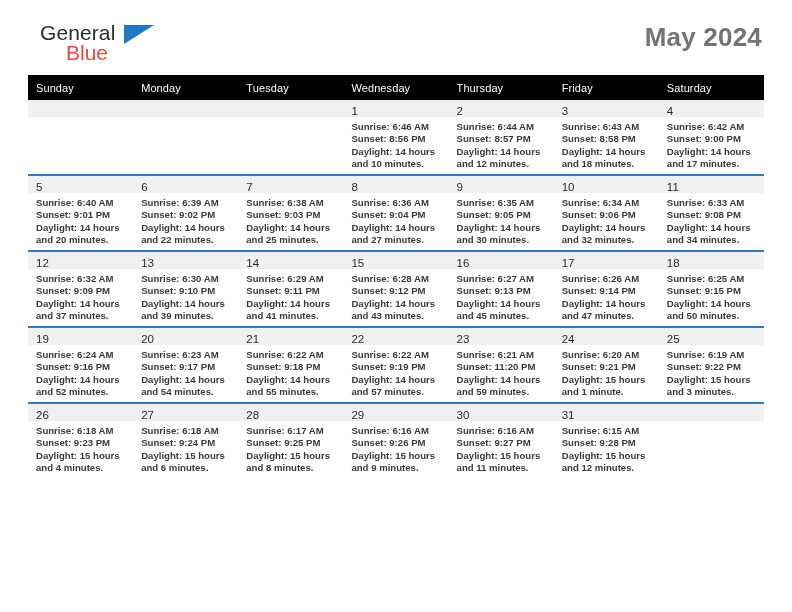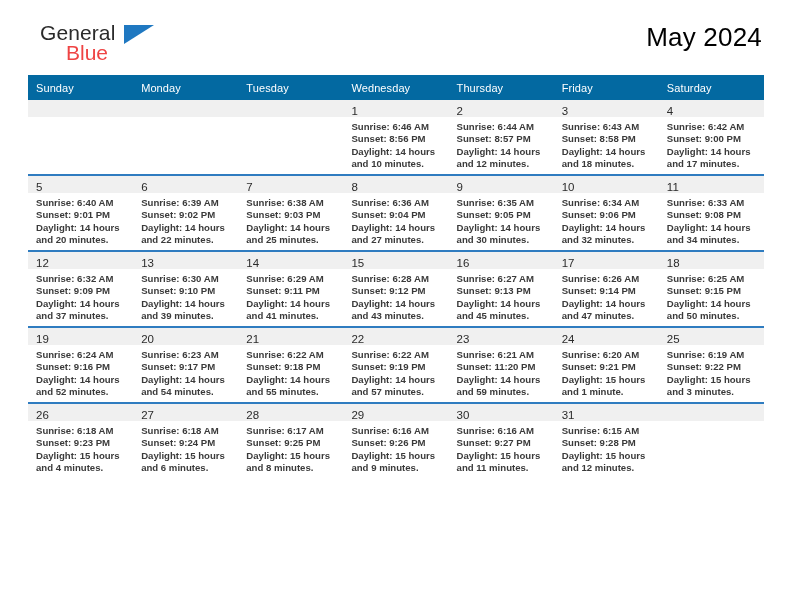--- a/index.html
+++ b/index.html
@@ -58,42 +58,42 @@
     height: 0;
     border-left: 30px solid #1f78c1;
     border-bottom: 19px solid transparent;
   }
   .title-block {
     text-align: right;
     padding-right: 2px;
   }
   .cal-title {
     font-size: 26px;
-    font-weight: normal;
-    color: #000000;
+    font-weight: bold;
+    color: #737373;
     line-height: 30px;
     letter-spacing: 0.2px;
   }
   .cal-subtitle {
     font-size: 13.5px;
     color: #2e2e2e;
     line-height: 20px;
     margin-top: 3px;
   }
 
   
   .calendar {
     width: 736px;
     border-collapse: collapse;
     table-layout: fixed;
   }
   .calendar col { width: 14.2857%; }
 
   .calendar thead th {
-    background: #0369a1;
+    background: #000000;
     color: #ffffff;
     font-size: 11px;
     font-weight: normal;
     text-align: left;
     padding: 6px 0 6px 8px;
     height: 13px;
     letter-spacing: 0.1px;
   }
 
   .calendar tbody td {

